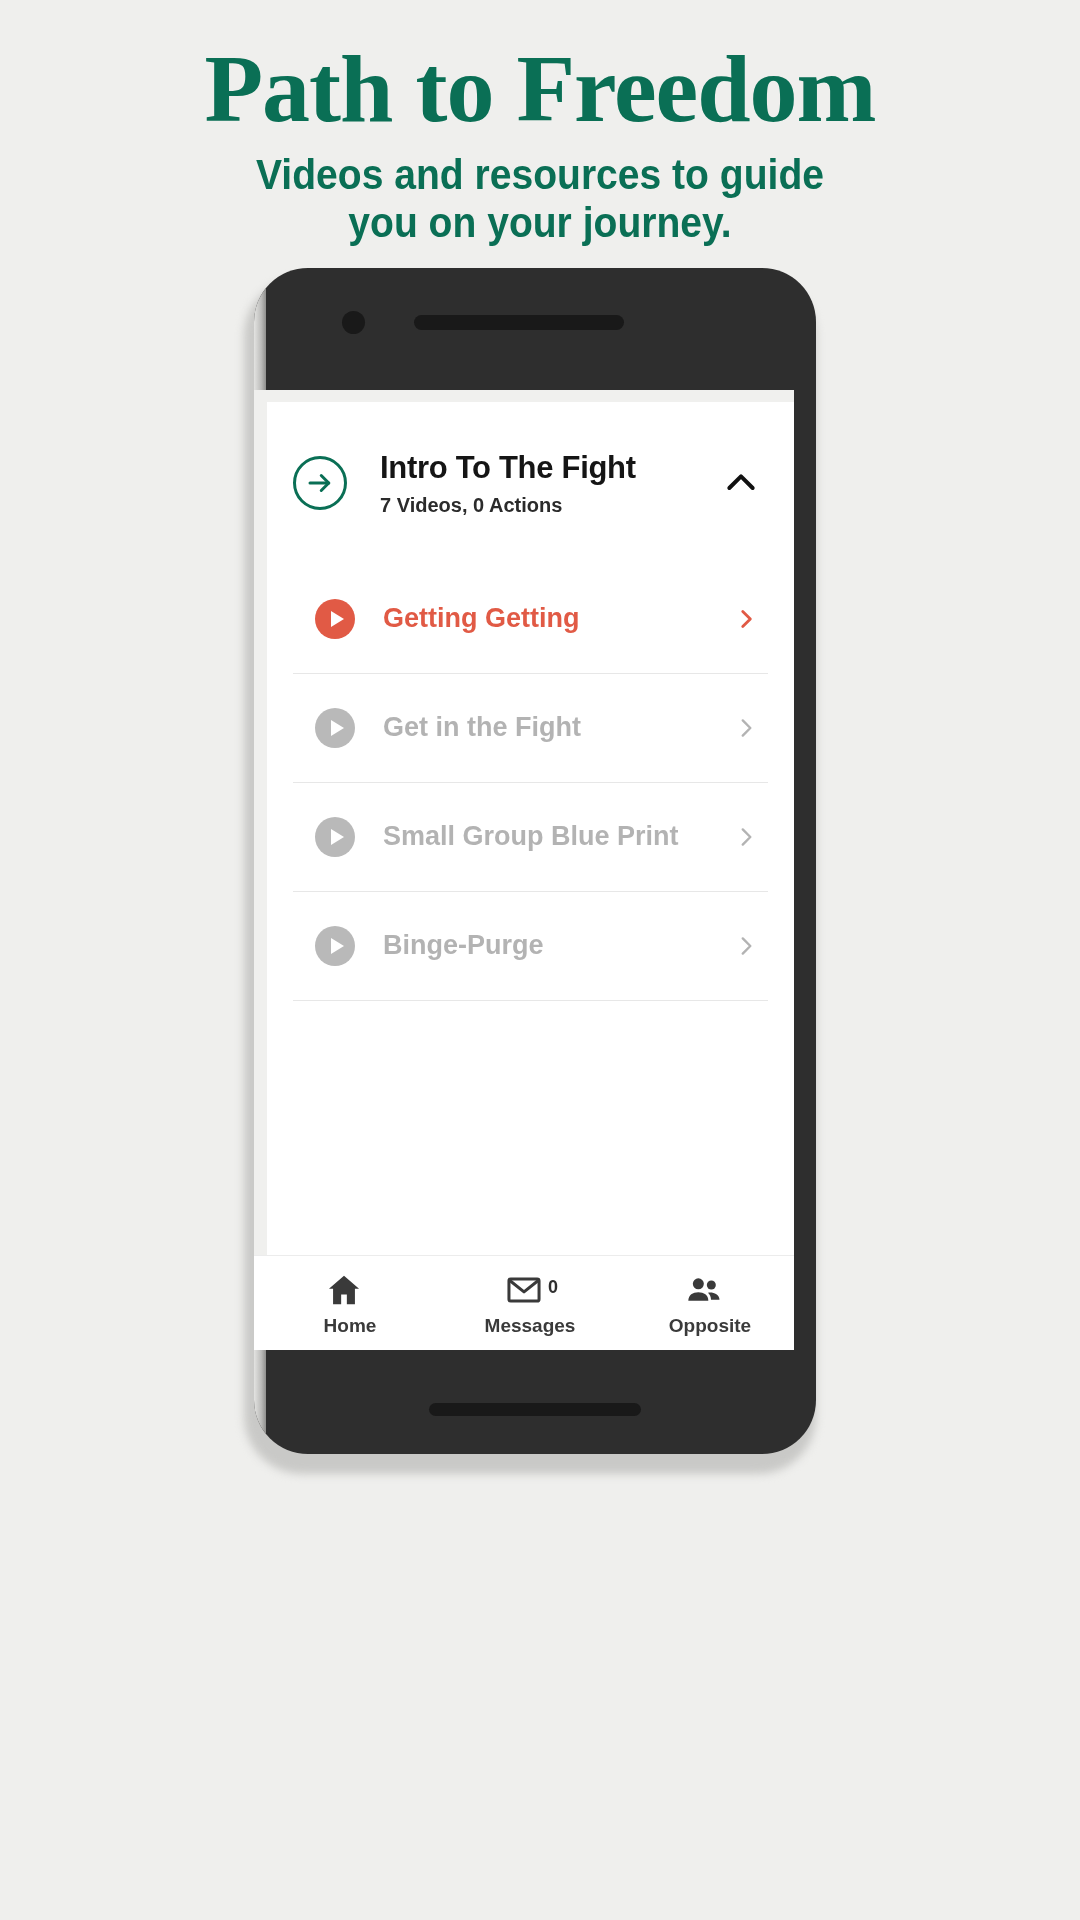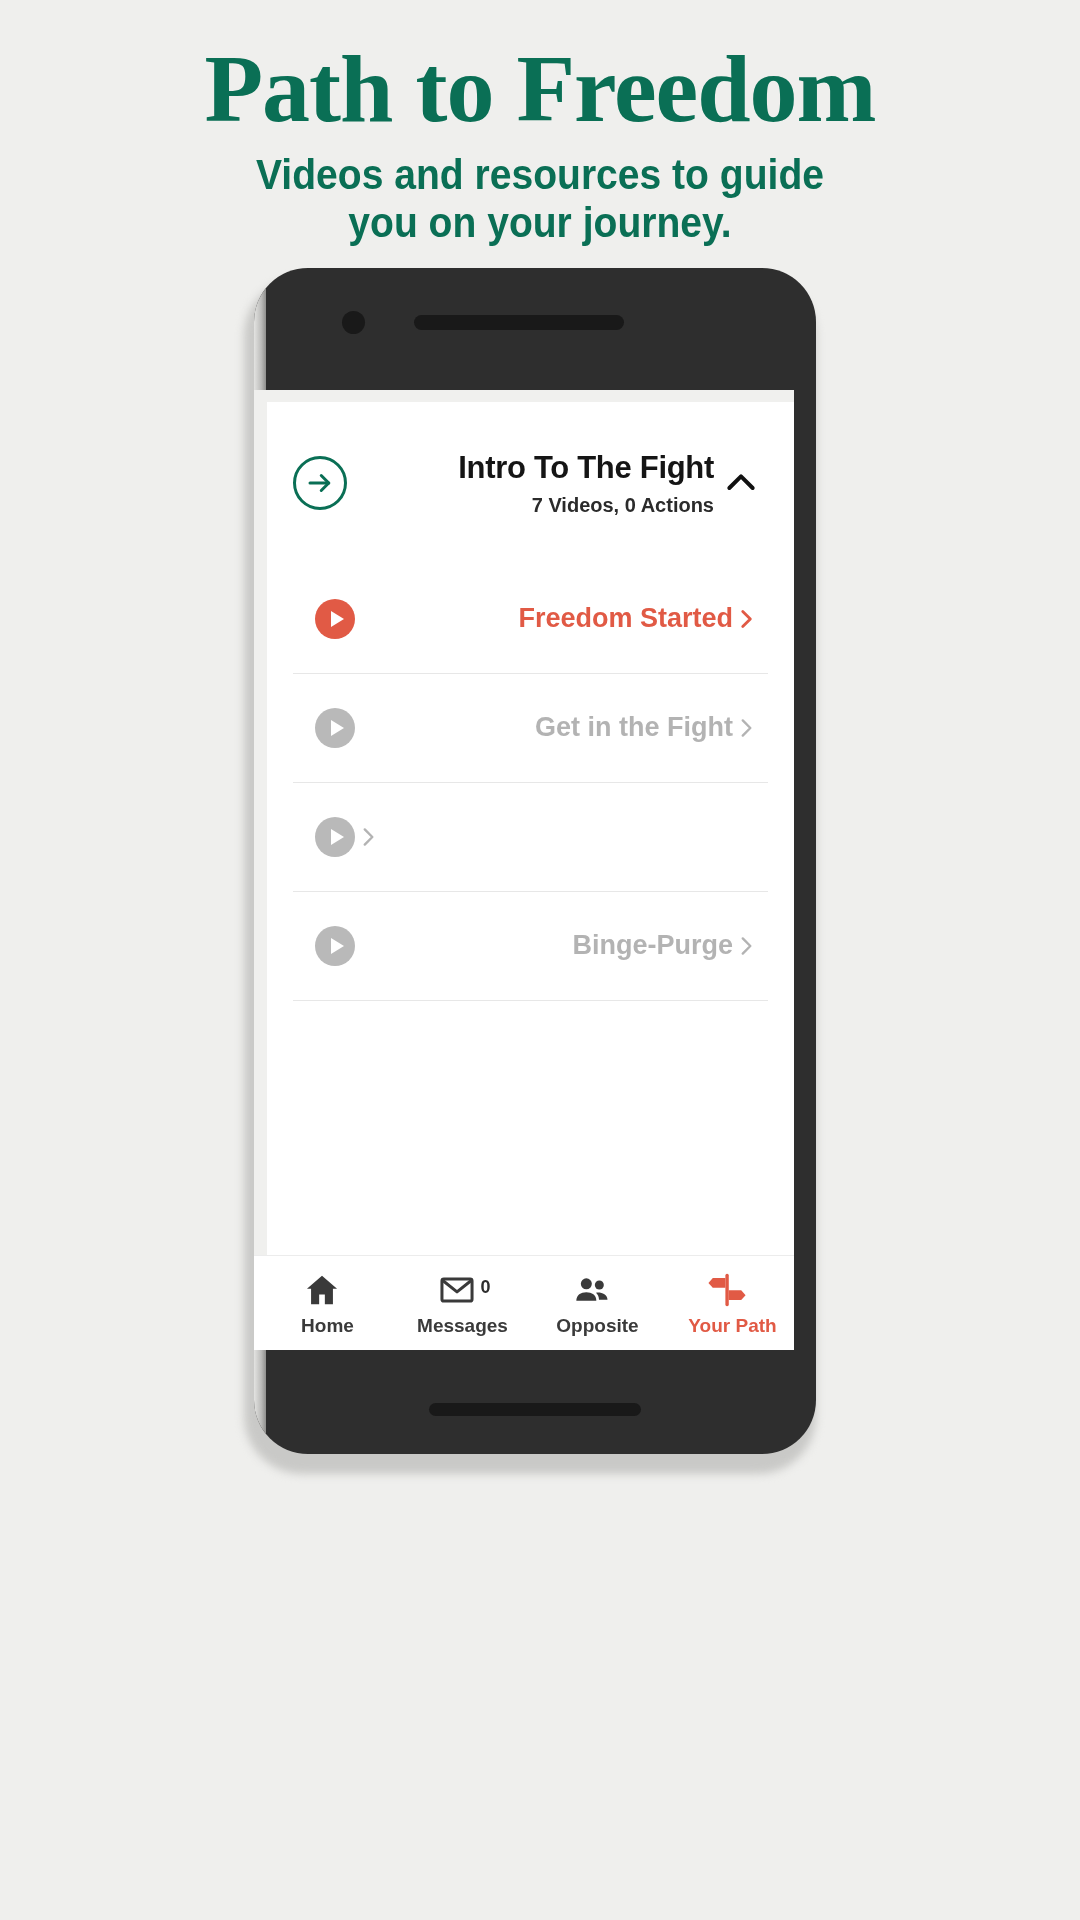--- a/index.html
+++ b/index.html
@@ -33,21 +33,20 @@
   .promo-sub .l2 { display:block; }
 
   
   .phone-wrap {
     position:absolute;
     left:50%;
     top:268px;
     transform:translateX(-50%);
     width:572px;
     height:1196px;
-    text-align:right;
   }
   .phone-shadow {
     position:absolute; left:-10px; top:10px;
     width:572px; height:1196px;
     background:#c9c9c7;
     border-radius:58px;
     filter:blur(4px);
   }
   .phone-body {
     position:absolute; left:0; top:0;
@@ -260,21 +259,21 @@
             </svg>
           </div>
         </div>
 
         <div class="list">
 
           <div class="row active">
             <span class="play active">
                 <span class="tri"></span>
               </span>
-            <span class="row-label">Freedom Started</span>
+            <span class="row-label">Getting Getting</span>
             <span class="chev">
               <svg width="26" height="26" viewBox="0 0 24 24" fill="none" stroke="#e15a45" stroke-width="2.6" stroke-linecap="round" stroke-linejoin="round">
                 <polyline points="9 5 16 12 9 19"></polyline>
               </svg>
             </span>
           </div>
 
           <div class="row">
             <span class="play muted">
                 <span class="tri"></span>
@@ -287,20 +286,21 @@
             </span>
           </div>
 
 
 
 
           <div class="row">
             <span class="play muted">
                 <span class="tri"></span>
               </span>
+            <span class="row-label">Small Group Blue Print</span>
             <span class="chev">
               <svg width="26" height="26" viewBox="0 0 24 24" fill="none" stroke="#b3b3b3" stroke-width="2.2" stroke-linecap="round" stroke-linejoin="round">
                 <polyline points="9 5 16 12 9 19"></polyline>
               </svg>
             </span>
           </div>
 
           <div class="row">
             <span class="play muted">
                 <span class="tri"></span>
@@ -349,29 +349,19 @@
             <svg width="40" height="40" viewBox="0 0 24 24" fill="#3a3a3a">
               <circle cx="8.6" cy="8.3" r="3.3"></circle>
               <circle cx="16.4" cy="9" r="2.7"></circle>
               <path d="M2.6 18.4c0-3.3 2.7-5 6-5s6 1.7 6 5z"></path>
               <path d="M14.4 13.6c2.6-.5 6.9.5 6.9 4.2h-5.1c0-1.7-.7-3.2-1.8-4.2z"></path>
             </svg>
           </span>
           <span class="nav-label">Opposite</span>
         </div>
 
-        <div class="nav-item active">
-          <span class="nav-ico">
-            <svg width="42" height="40" viewBox="0 0 26 24" fill="#e15a45">
-              <rect x="12" y="2" width="2.1" height="20" rx="1"></rect>
-              <path d="M12 4.6 H4.2 L1.5 7.6 L4.2 10.6 H12 Z"></path>
-              <path d="M14.1 12.2 H21.8 L24.5 15.2 L21.8 18.2 H14.1 Z"></path>
-            </svg>
-          </span>
-          <span class="nav-label">Your Path</span>
-        </div>
 
       </div>
     </div>
 
     <div class="home-bar"></div>
   </div>
 </div>
 
 </body></html>

